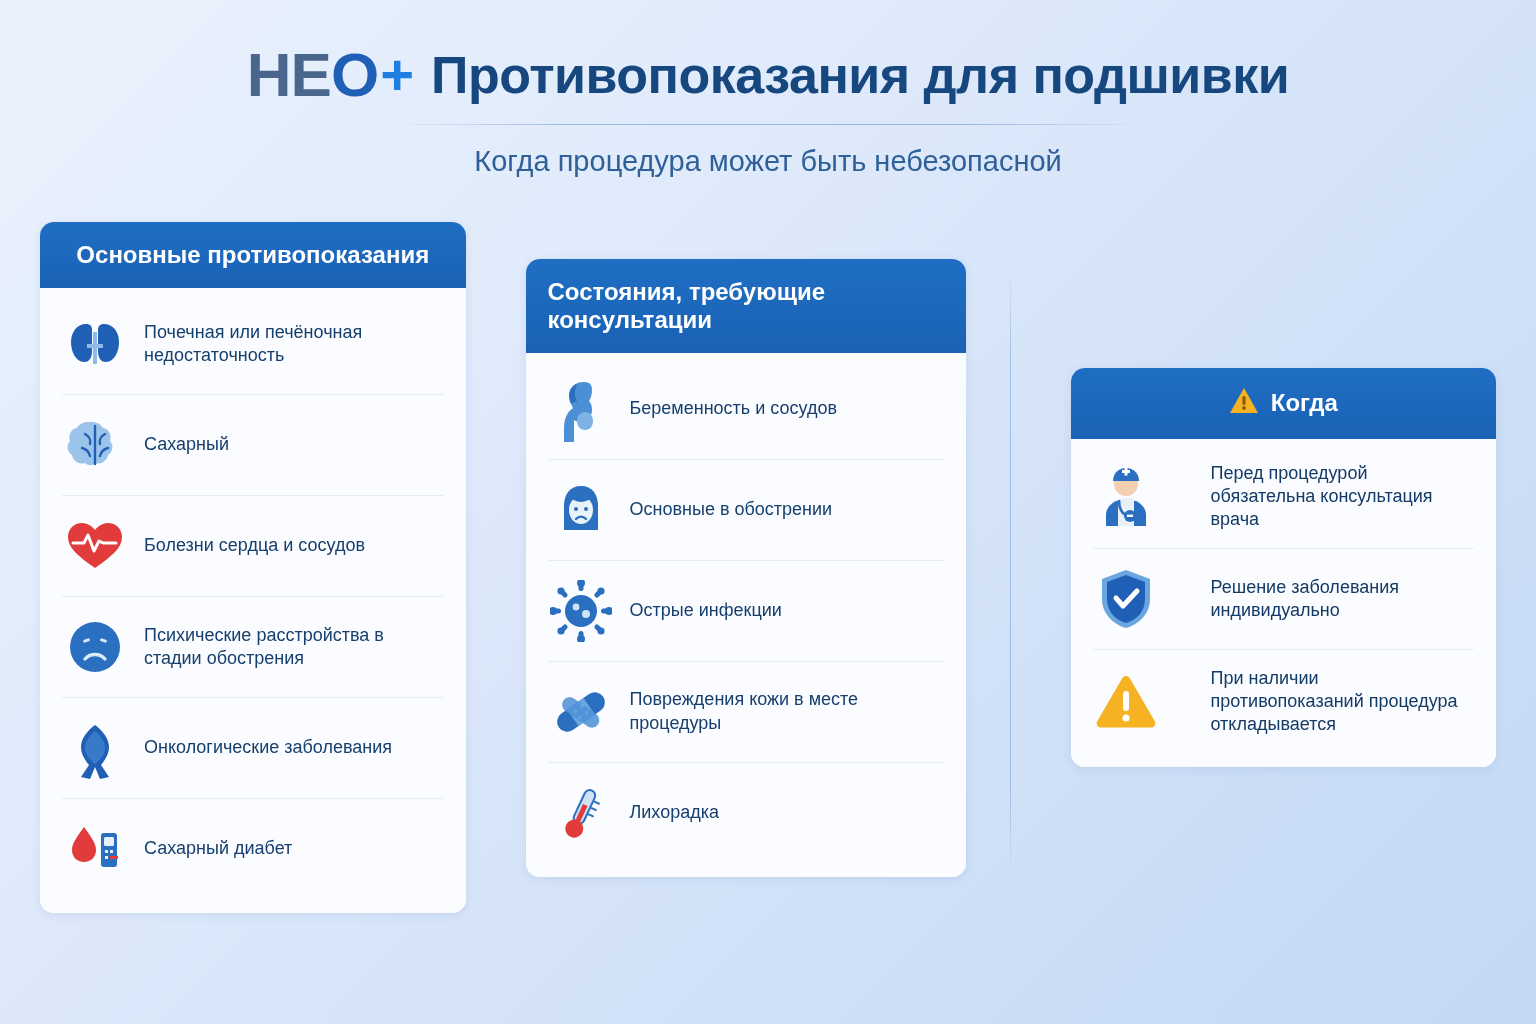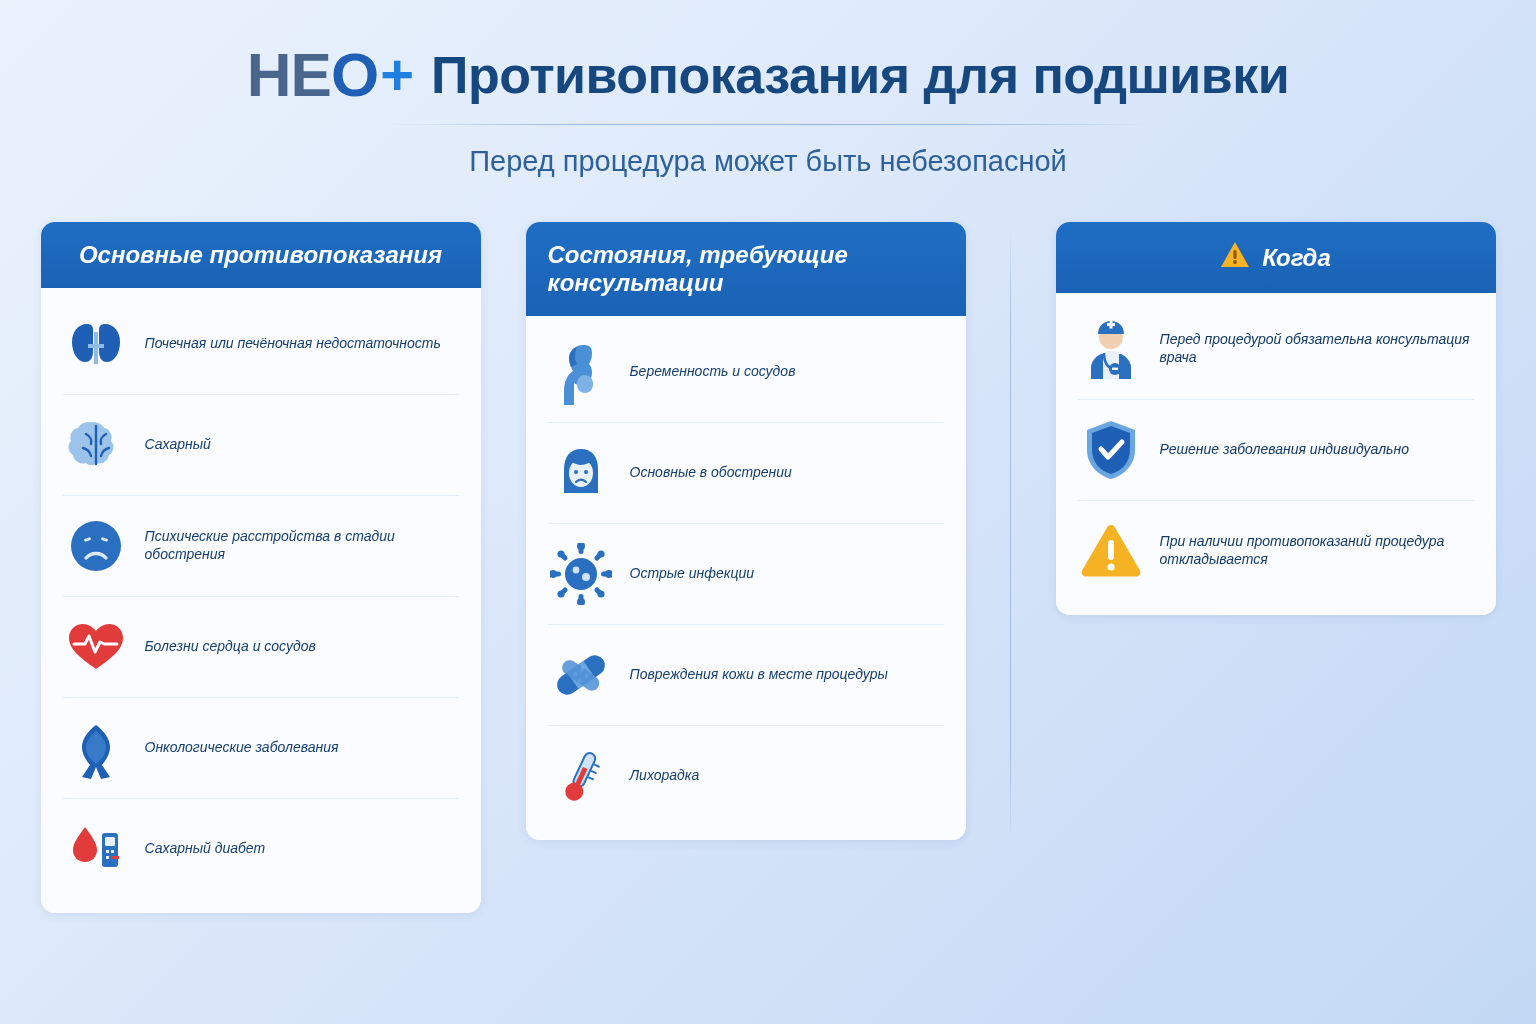--- a/index.html
+++ b/index.html
@@ -61,26 +61,25 @@
   .subtitle {
     margin-top: 20px;
     font-size: 29px;
     color: #2f6099;
   }
 
   
   .columns {
     display: flex;
     justify-content: center;
-    align-items: flex-start;
-    gap: 45px;
+    align-items: center;
+    gap: 60px;
     margin-top: 44px;
     padding: 0 40px;
     box-sizing: border-box;
-    font-style: italic;
   }
   .card {
     width: 440px;
     border-radius: 14px;
     overflow: hidden;
     background: #fafcff;
     box-shadow: 0 2px 10px rgba(40,80,140,.10);
     position: relative;
   }
   .card-head {
@@ -103,25 +102,25 @@
   .row {
     display: flex;
     align-items: center;
     gap: 16px;
     padding: 17px 0;
     border-bottom: 1px solid #e3ecf7;
     min-height: 56px;
   }
   .row:last-child { border-bottom: none; }
   .row-text {
-    font-size: 14px;
+    font-size: 18px;
     color: #173f6e;
     line-height: 1.28;
   }
-  .col3 .row-text { color: #143a66; }
+  .col3 .row-text { color: #143a66; margin-left: 36px; }
   .icon {
     flex: 0 0 auto;
     width: 66px;
     height: 66px;
     display: flex;
     align-items: center;
     justify-content: center;
   }
   .icon svg { display: block; }
 
@@ -140,21 +139,21 @@
   <div class="title-row">
     <div class="logo">
       <span class="n">Н</span>
         <span class="e">E</span>
         <span class="o">O</span>
         <span class="plus">+</span>
     </div>
     <div class="main-title">Противопоказания для подшивки</div>
   </div>
   <div class="divider"></div>
-  <div class="subtitle">Перед процедура может быть небезопасной</div>
+  <div class="subtitle">Когда процедура может быть небезопасной</div>
 </div>
 
 <div class="columns">
 
   <div class="card col1">
     <div class="card-head center">
       <span>Основные противопоказания</span>
     </div>
     <div class="card-body">
 
@@ -175,38 +174,38 @@
           <svg width="60" height="54" viewBox="0 0 60 54">
             <path d="M30 6c-6-4-15-2-18 4-6 1-9 7-7 13-4 4-3 11 2 14 1 6 7 10 13 8 3 3 8 3 10 0 6 2 12-2 13-8 5-3 6-10 2-14 2-6-1-12-7-13-3-6-12-8-18-4z" fill="#9cc4ea"></path>
             <path d="M30 8v38M20 16c4 2 6 6 5 10M40 16c-4 2-6 6-5 10M17 30c4 1 7 4 8 8M43 30c-4 1-7 4-8 8" stroke="#1f5fb5" stroke-width="2.4" fill="none" stroke-linecap="round"></path>
           </svg>
         </span>
         <span class="row-text">Сахарный</span>
       </div>
 
       <div class="row">
         <span class="icon">
+          <svg width="62" height="56" viewBox="0 0 62 56">
+            <path d="M31 50C14 38 4 30 4 19 4 11 10 5 18 5c5 0 10 3 13 7 3-4 8-7 13-7 8 0 14 6 14 14 0 11-10 19-27 31z" fill="#e23b3b"></path>
+            <path d="M9 25h11l4-8 6 16 5-10 4 2h13" stroke="#ffffff" stroke-width="3" fill="none" stroke-linejoin="round" stroke-linecap="round"></path>
+          </svg>
+        </span>
+        <span class="row-text">Болезни сердца и сосудов</span>
+      </div>
+
+      <div class="row">
+        <span class="icon">
           <svg width="60" height="60" viewBox="0 0 60 60">
             <circle cx="30" cy="30" r="25" fill="#2a6fc0"></circle>
             <rect x="18" y="22" width="7" height="3" rx="1.5" fill="#dce9f7" transform="rotate(-18 21.5 23.5)"></rect>
             <rect x="35" y="22" width="7" height="3" rx="1.5" fill="#dce9f7" transform="rotate(18 38.5 23.5)"></rect>
             <path d="M20 42c5-6 15-6 20 0" stroke="#dce9f7" stroke-width="3.4" fill="none" stroke-linecap="round"></path>
           </svg>
         </span>
         <span class="row-text">Психические расстройства в стадии обострения</span>
-      </div>
-
-      <div class="row">
-        <span class="icon">
-          <svg width="62" height="56" viewBox="0 0 62 56">
-            <path d="M31 50C14 38 4 30 4 19 4 11 10 5 18 5c5 0 10 3 13 7 3-4 8-7 13-7 8 0 14 6 14 14 0 11-10 19-27 31z" fill="#e23b3b"></path>
-            <path d="M9 25h11l4-8 6 16 5-10 4 2h13" stroke="#ffffff" stroke-width="3" fill="none" stroke-linejoin="round" stroke-linecap="round"></path>
-          </svg>
-        </span>
-        <span class="row-text">Болезни сердца и сосудов</span>
       </div>
 
       <div class="row">
         <span class="icon">
           <svg width="56" height="62" viewBox="0 0 56 62">
             <path d="M28 8c-8 6-14 14-14 22 0 7 4 13 8 18l-8 12 9 2 5-12 5 12 9-2-8-12c4-5 8-11 8-18 0-8-6-16-14-22z" fill="#1f5fb5"></path>
             <path d="M28 14c-6 5-10 11-10 17 0 6 4 11 10 16 6-5 10-10 10-16 0-6-4-12-10-17z" fill="#4b8fd6" opacity=".55"></path>
           </svg>
         </span>
         <span class="row-text">Онкологические заболевания</span>

